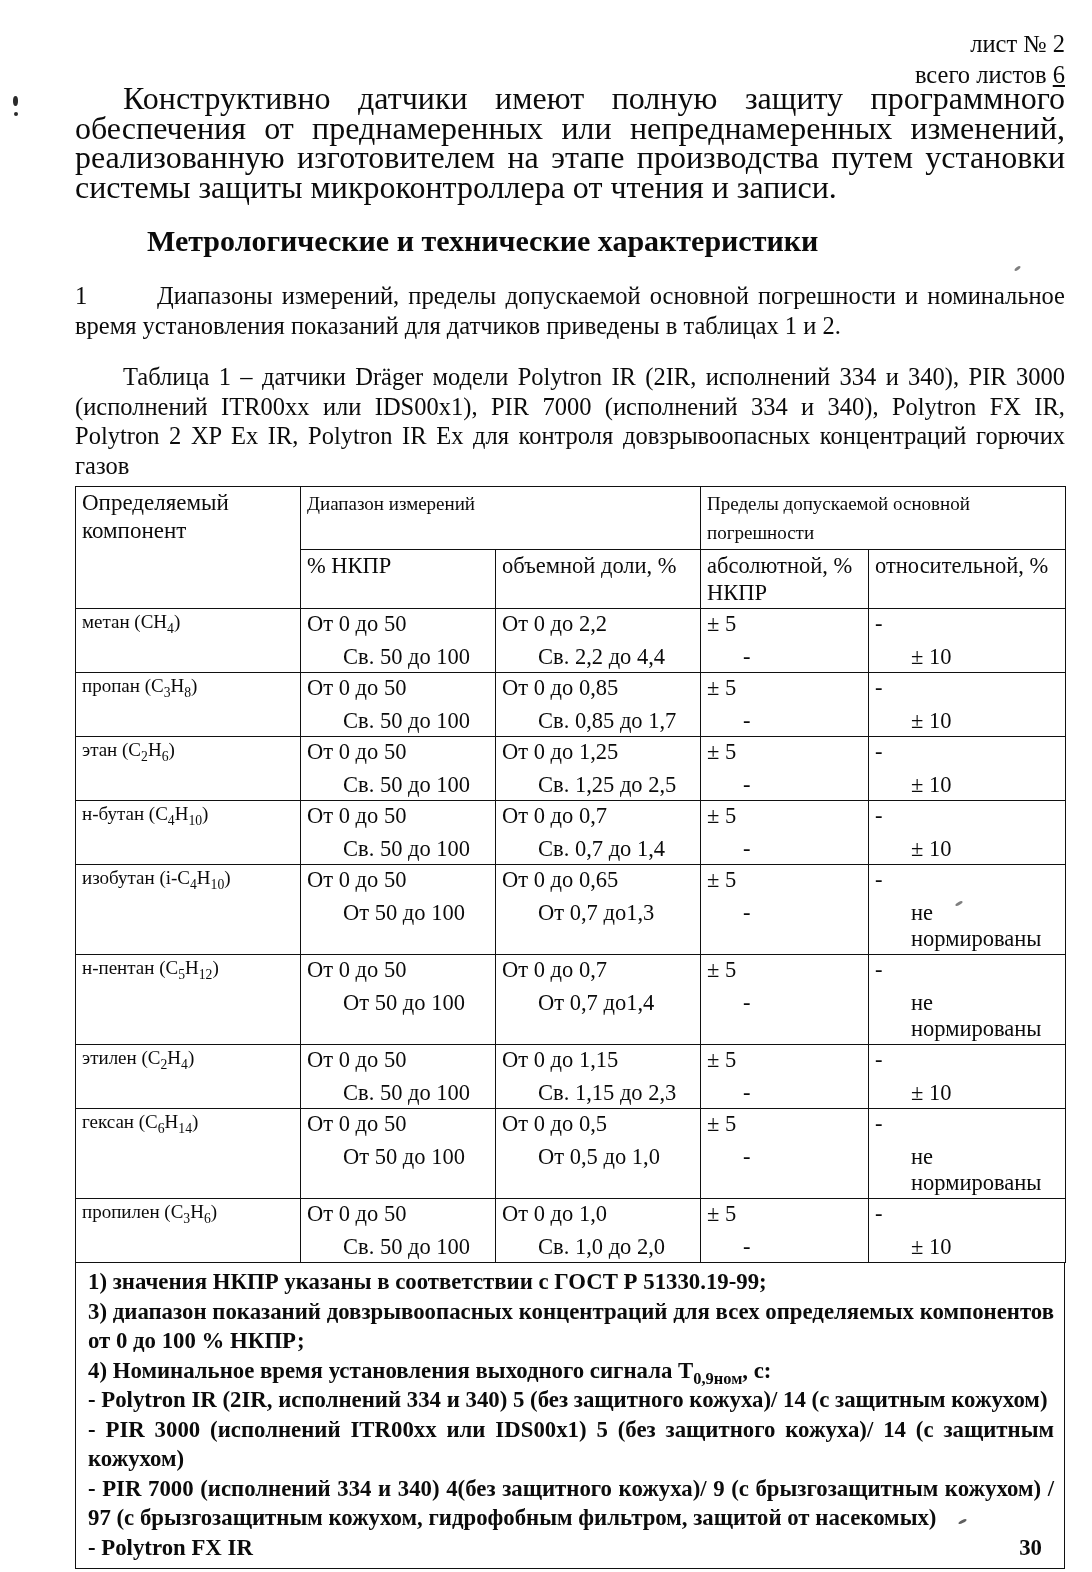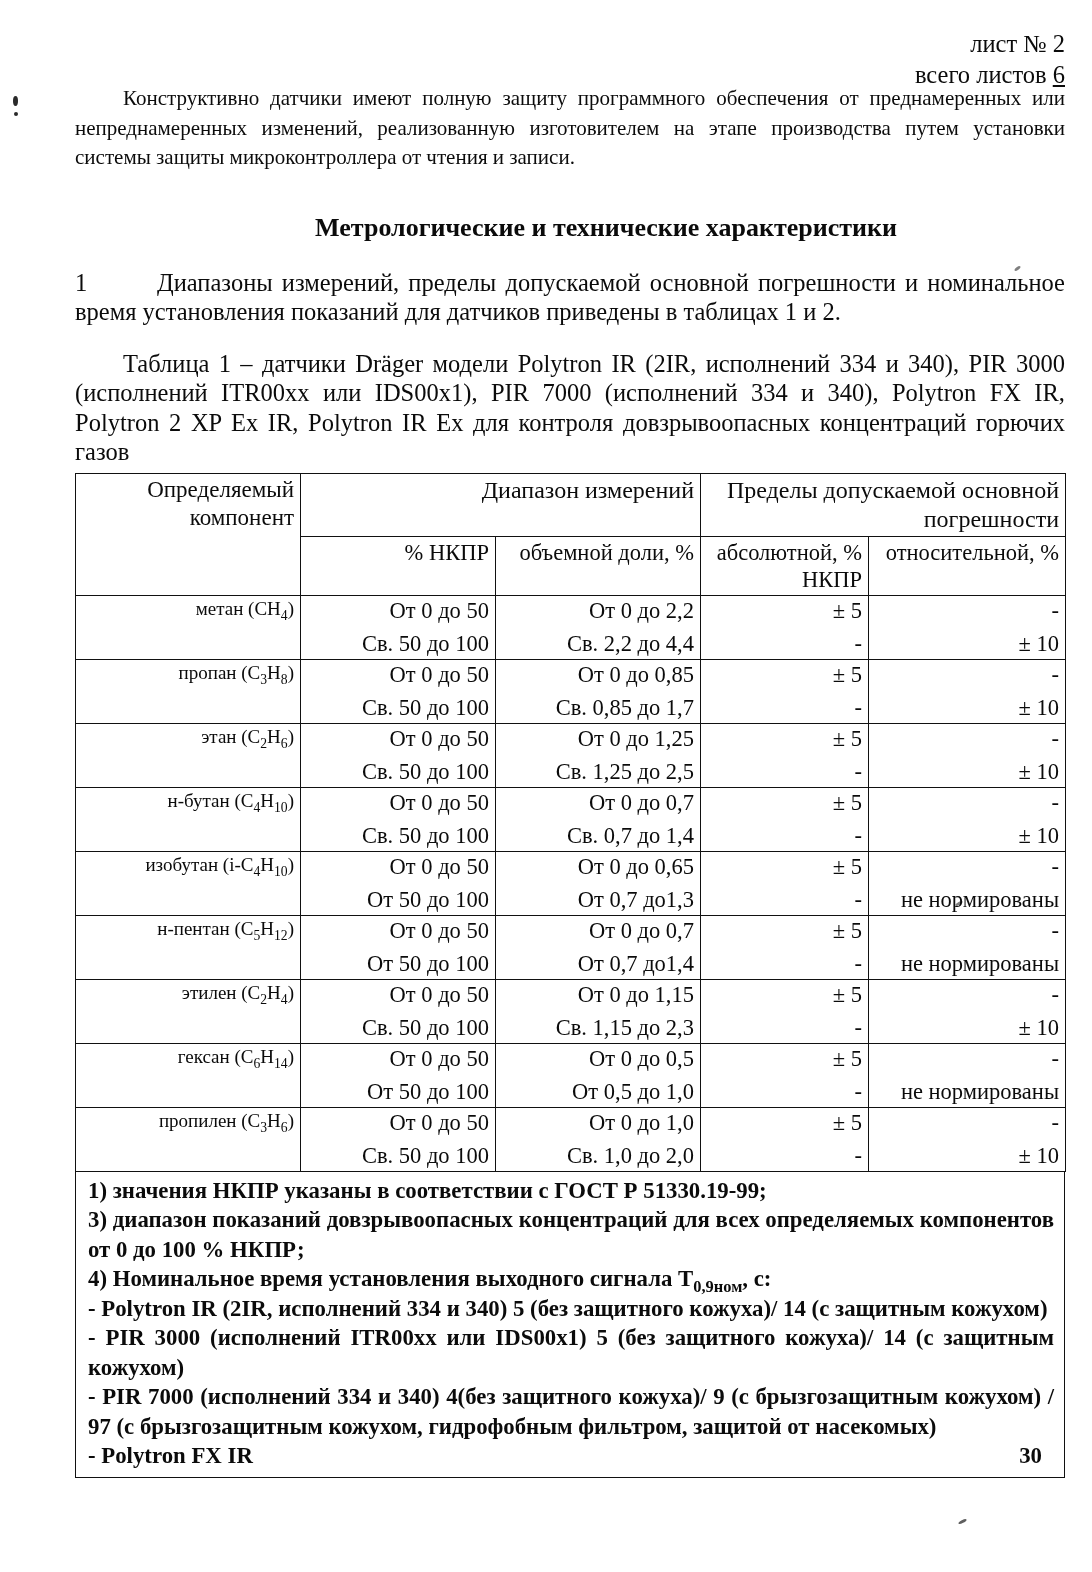--- a/index.html
+++ b/index.html
@@ -46,34 +46,33 @@
 
   .content {
     position: absolute;
     left: 75px;
     top: 84px;
     width: 990px;
   }
 
   p.para {
     margin: 0 0 12px 0;
-    font-size: 21px;
+    font-size: 32px;
     line-height: 29.5px;
     text-align: justify;
     text-indent: 48px;
     text-justify: inter-word;
   }
 
   h2.section {
-    margin: 40px 0 0 0;
-    font-size: 26px;
+    margin: 24px 0 0 0;
+    font-size: 30px;
     line-height: 29px;
     font-weight: bold;
     text-indent: 72px;
-    text-align: center;
   }
 
   .numbered {
     margin-top: 26px;
     font-size: 24.5px;
     line-height: 29.5px;
     text-align: justify;
     position: relative;
   }
   .numbered .idx {
@@ -98,45 +97,45 @@
     width: 990px;
     table-layout: fixed;
     font-size: 22.5px;
     margin-top: 2px;
   }
   table.maintable td, table.maintable th {
     border: 1.6px solid #111;
     padding: 2px 6px;
     vertical-align: top;
     font-weight: normal;
-    text-align: right;
+    text-align: left;
   }
   td.comp {
     padding-left: 8px;
     padding-top: 5px;
     font-size: 19px;
   }
   td.vals {
     padding-left: 9px;
     padding-top: 5px;
   }
-  .line2 { display: block; margin-top: 7px; }
+  .line2 { display: block; margin-top: 7px; margin-left: 36px; }
   .line1 { display: block; }
 
   .hdr-comp {
     text-align: center;
     vertical-align: middle;
     font-size: 23px;
     line-height: 28px;
     padding: 6px 4px;
   }
   .hdr-wide {
     text-align: center;
     vertical-align: middle;
-    font-size: 24px;
+    font-size: 19px;
     line-height: 29px;
     padding: 8px 6px;
   }
   .hdr-sub {
     text-align: center;
     vertical-align: middle;
     font-size: 22.5px;
     line-height: 27px;
     padding: 6px 4px;
   }

